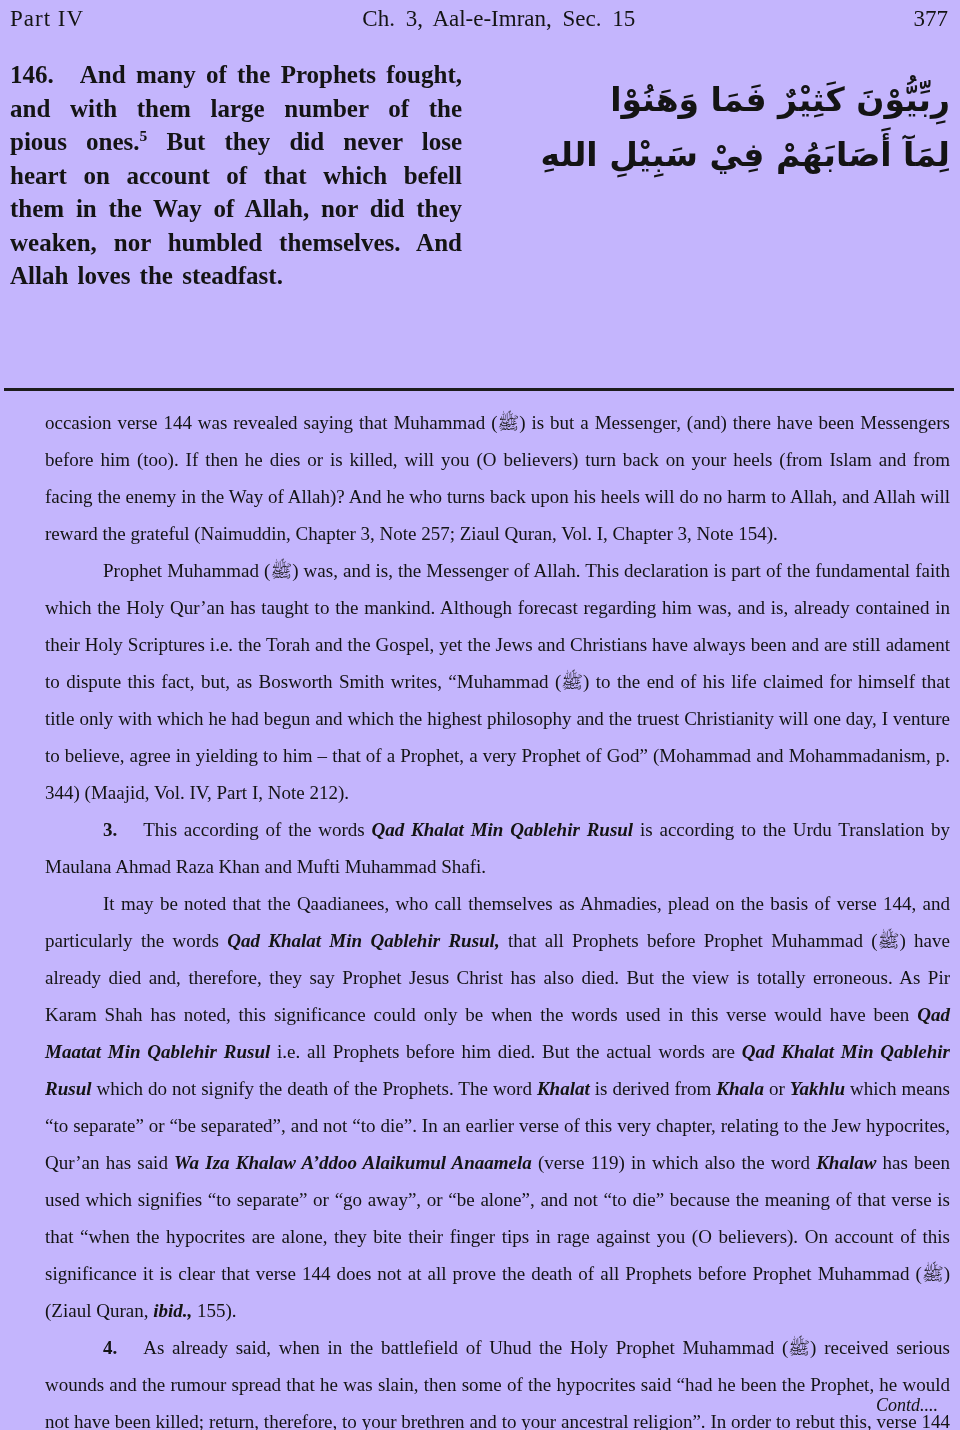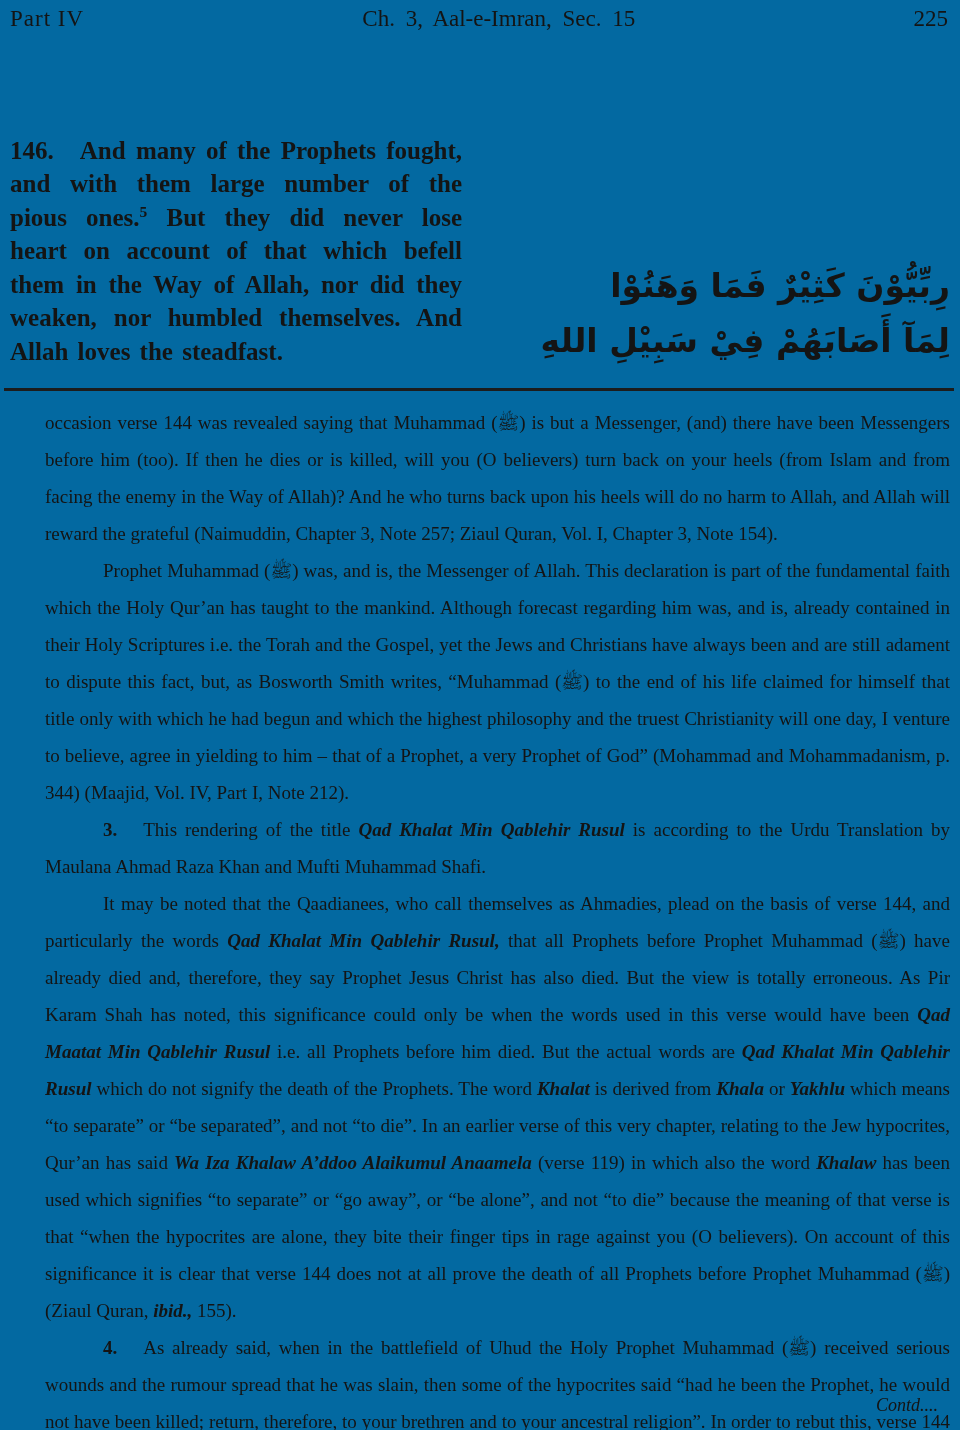--- a/index.html
+++ b/index.html
@@ -1,21 +1,21 @@
 <!DOCTYPE html>
 <html><head>
 <meta charset="utf-8">
 <style>
   html, body { margin: 0; padding: 0; background: #e8e8e8; }
   .page {
     position: relative;
     width: 960px;
     height: 1430px;
     margin: 0 auto;
-    background: #0369a1;
+    background: #c4b5fd;
     color: #141414;
     font-family: "Liberation Serif", serif;
     overflow: hidden;
     box-sizing: border-box;
   }
   
   .hdr {
     display: flex;
     justify-content: space-between;
     align-items: baseline;
@@ -24,21 +24,20 @@
   }
   .hdr .part { letter-spacing: 1px; }
   .hdr .chap { word-spacing: 5px; }
   .hdr .pno  { }
   
   .verse-row {
     display: flex;
     justify-content: space-between;
     padding: 26px 10px 0 10px;
     min-height: 310px;
-    align-items: flex-end;
   }
   .trans {
     width: 452px;
     font-weight: bold;
     font-size: 25px;
     line-height: 33.5px;
     text-align: justify;
     word-spacing: 3px;
   }
   .arabic {
@@ -84,37 +83,37 @@
   }
 </style>
 </head>
 <body>
 
 <div class="page">
 
   <div class="hdr">
     <span class="part">Part IV</span>
     <span class="chap">Ch. 3, Aal-e-Imran, Sec. 15</span>
-    <span class="pno">225</span>
+    <span class="pno">377</span>
   </div>
 
   <div class="verse-row">
     <div class="trans" id="translation"><span class="seg-num">146.</span><span class="seg-n">And many of the Prophets fought, and with them large number of the pious ones.</span><span class="seg-sup">5</span><span class="seg-n"> But they did never lose heart on account of that which befell them in the Way of Allah, nor did they weaken, nor humbled themselves. And Allah loves the steadfast.</span></div>
     <div class="arabic" id="arabic">
         <div class="aline">رِبِّيُّوْنَ كَثِيْرٌ فَمَا وَهَنُوْا</div>
         <div class="aline">لِمَآ أَصَابَهُمْ فِيْ سَبِيْلِ اللهِ</div>
       </div>
   </div>
 
   <div class="rule"></div>
 
   <div class="commentary" id="commentary">
       <p class=""><span class="seg-n">occasion verse 144 was revealed saying that Muhammad (</span><span class="seg-p">ﷺ</span><span class="seg-n">) is but a Messenger, (and) there have been Messengers before him (too). If then he dies or is killed, will you (O believers) turn back on your heels (from Islam and from facing the enemy in the Way of Allah)? And he who turns back upon his heels will do no harm to Allah, and Allah will reward the grateful (Naimuddin, Chapter 3, Note 257; Ziaul Quran, Vol. I, Chapter 3, Note 154).</span></p>
       <p class="indent"><span class="seg-n">Prophet Muhammad (</span><span class="seg-p">ﷺ</span><span class="seg-n">) was, and is, the Messenger of Allah. This declaration is part of the fundamental faith which the Holy Qur’an has taught to the mankind. Although forecast regarding him was, and is, already contained in their Holy Scriptures i.e. the Torah and the Gospel, yet the Jews and Christians have always been and are still adament to dispute this fact, but, as Bosworth Smith writes, “Muhammad (</span><span class="seg-p">ﷺ</span><span class="seg-n">) to the end of his life claimed for himself that title only with which he had begun and which the highest philosophy and the truest Christianity will one day, I venture to believe, agree in yielding to him – that of a Prophet, a very Prophet of God” (Mohammad and Mohammadanism, p. 344) (Maajid, Vol. IV, Part I, Note 212).</span></p>
-      <p class="indent"><span class="seg-num">3.</span><span class="seg-n">This rendering of the title </span><span class="seg-i">Qad Khalat Min Qablehir Rusul</span><span class="seg-n"> is according to the Urdu Translation by Maulana Ahmad Raza Khan and Mufti Muhammad Shafi.</span></p>
+      <p class="indent"><span class="seg-num">3.</span><span class="seg-n">This according of the words </span><span class="seg-i">Qad Khalat Min Qablehir Rusul</span><span class="seg-n"> is according to the Urdu Translation by Maulana Ahmad Raza Khan and Mufti Muhammad Shafi.</span></p>
       <p class="indent"><span class="seg-n">It may be noted that the Qaadianees, who call themselves as Ahmadies, plead on the basis of verse 144, and particularly the words </span><span class="seg-i">Qad Khalat Min Qablehir Rusul,</span><span class="seg-n"> that all Prophets before Prophet Muhammad (</span><span class="seg-p">ﷺ</span><span class="seg-n">) have already died and, therefore, they say Prophet Jesus Christ has also died. But the view is totally erroneous. As Pir Karam Shah has noted, this significance could only be when the words used in this verse would have been </span><span class="seg-i">Qad Maatat Min Qablehir Rusul</span><span class="seg-n"> i.e. all Prophets before him died. But the actual words are </span><span class="seg-i">Qad Khalat Min Qablehir Rusul</span><span class="seg-n"> which do not signify the death of the Prophets. The word </span><span class="seg-i">Khalat</span><span class="seg-n"> is derived from </span><span class="seg-i">Khala</span><span class="seg-n"> or </span><span class="seg-i">Yakhlu</span><span class="seg-n"> which means “to separate” or “be separated”, and not “to die”. In an earlier verse of this very chapter, relating to the Jew hypocrites, Qur’an has said </span><span class="seg-i">Wa Iza Khalaw A’ddoo Alaikumul Anaamela</span><span class="seg-n"> (verse 119) in which also the word </span><span class="seg-i">Khalaw</span><span class="seg-n"> has been used which signifies “to separate” or “go away”, or “be alone”, and not “to die” because the meaning of that verse is that “when the hypocrites are alone, they bite their finger tips in rage against you (O believers). On account of this significance it is clear that verse 144 does not at all prove the death of all Prophets before Prophet Muhammad (</span><span class="seg-p">ﷺ</span><span class="seg-n">) (Ziaul Quran, </span><span class="seg-i">ibid.,</span><span class="seg-n"> 155).</span></p>
       <p class="indent"><span class="seg-num">4.</span><span class="seg-n">As already said, when in the battlefield of Uhud the Holy Prophet Muhammad (</span><span class="seg-p">ﷺ</span><span class="seg-n">) received serious wounds and the rumour spread that he was slain, then some of the hypocrites said “had he been the Prophet, he would not have been killed; return, therefore, to your brethren and to your ancestral religion”. In order to rebut this, verse 144 says, “whoever turns</span></p>
     </div>
 
   <div class="ftr">
     <span>Contd....</span>
   </div>
 
 </div>
 

